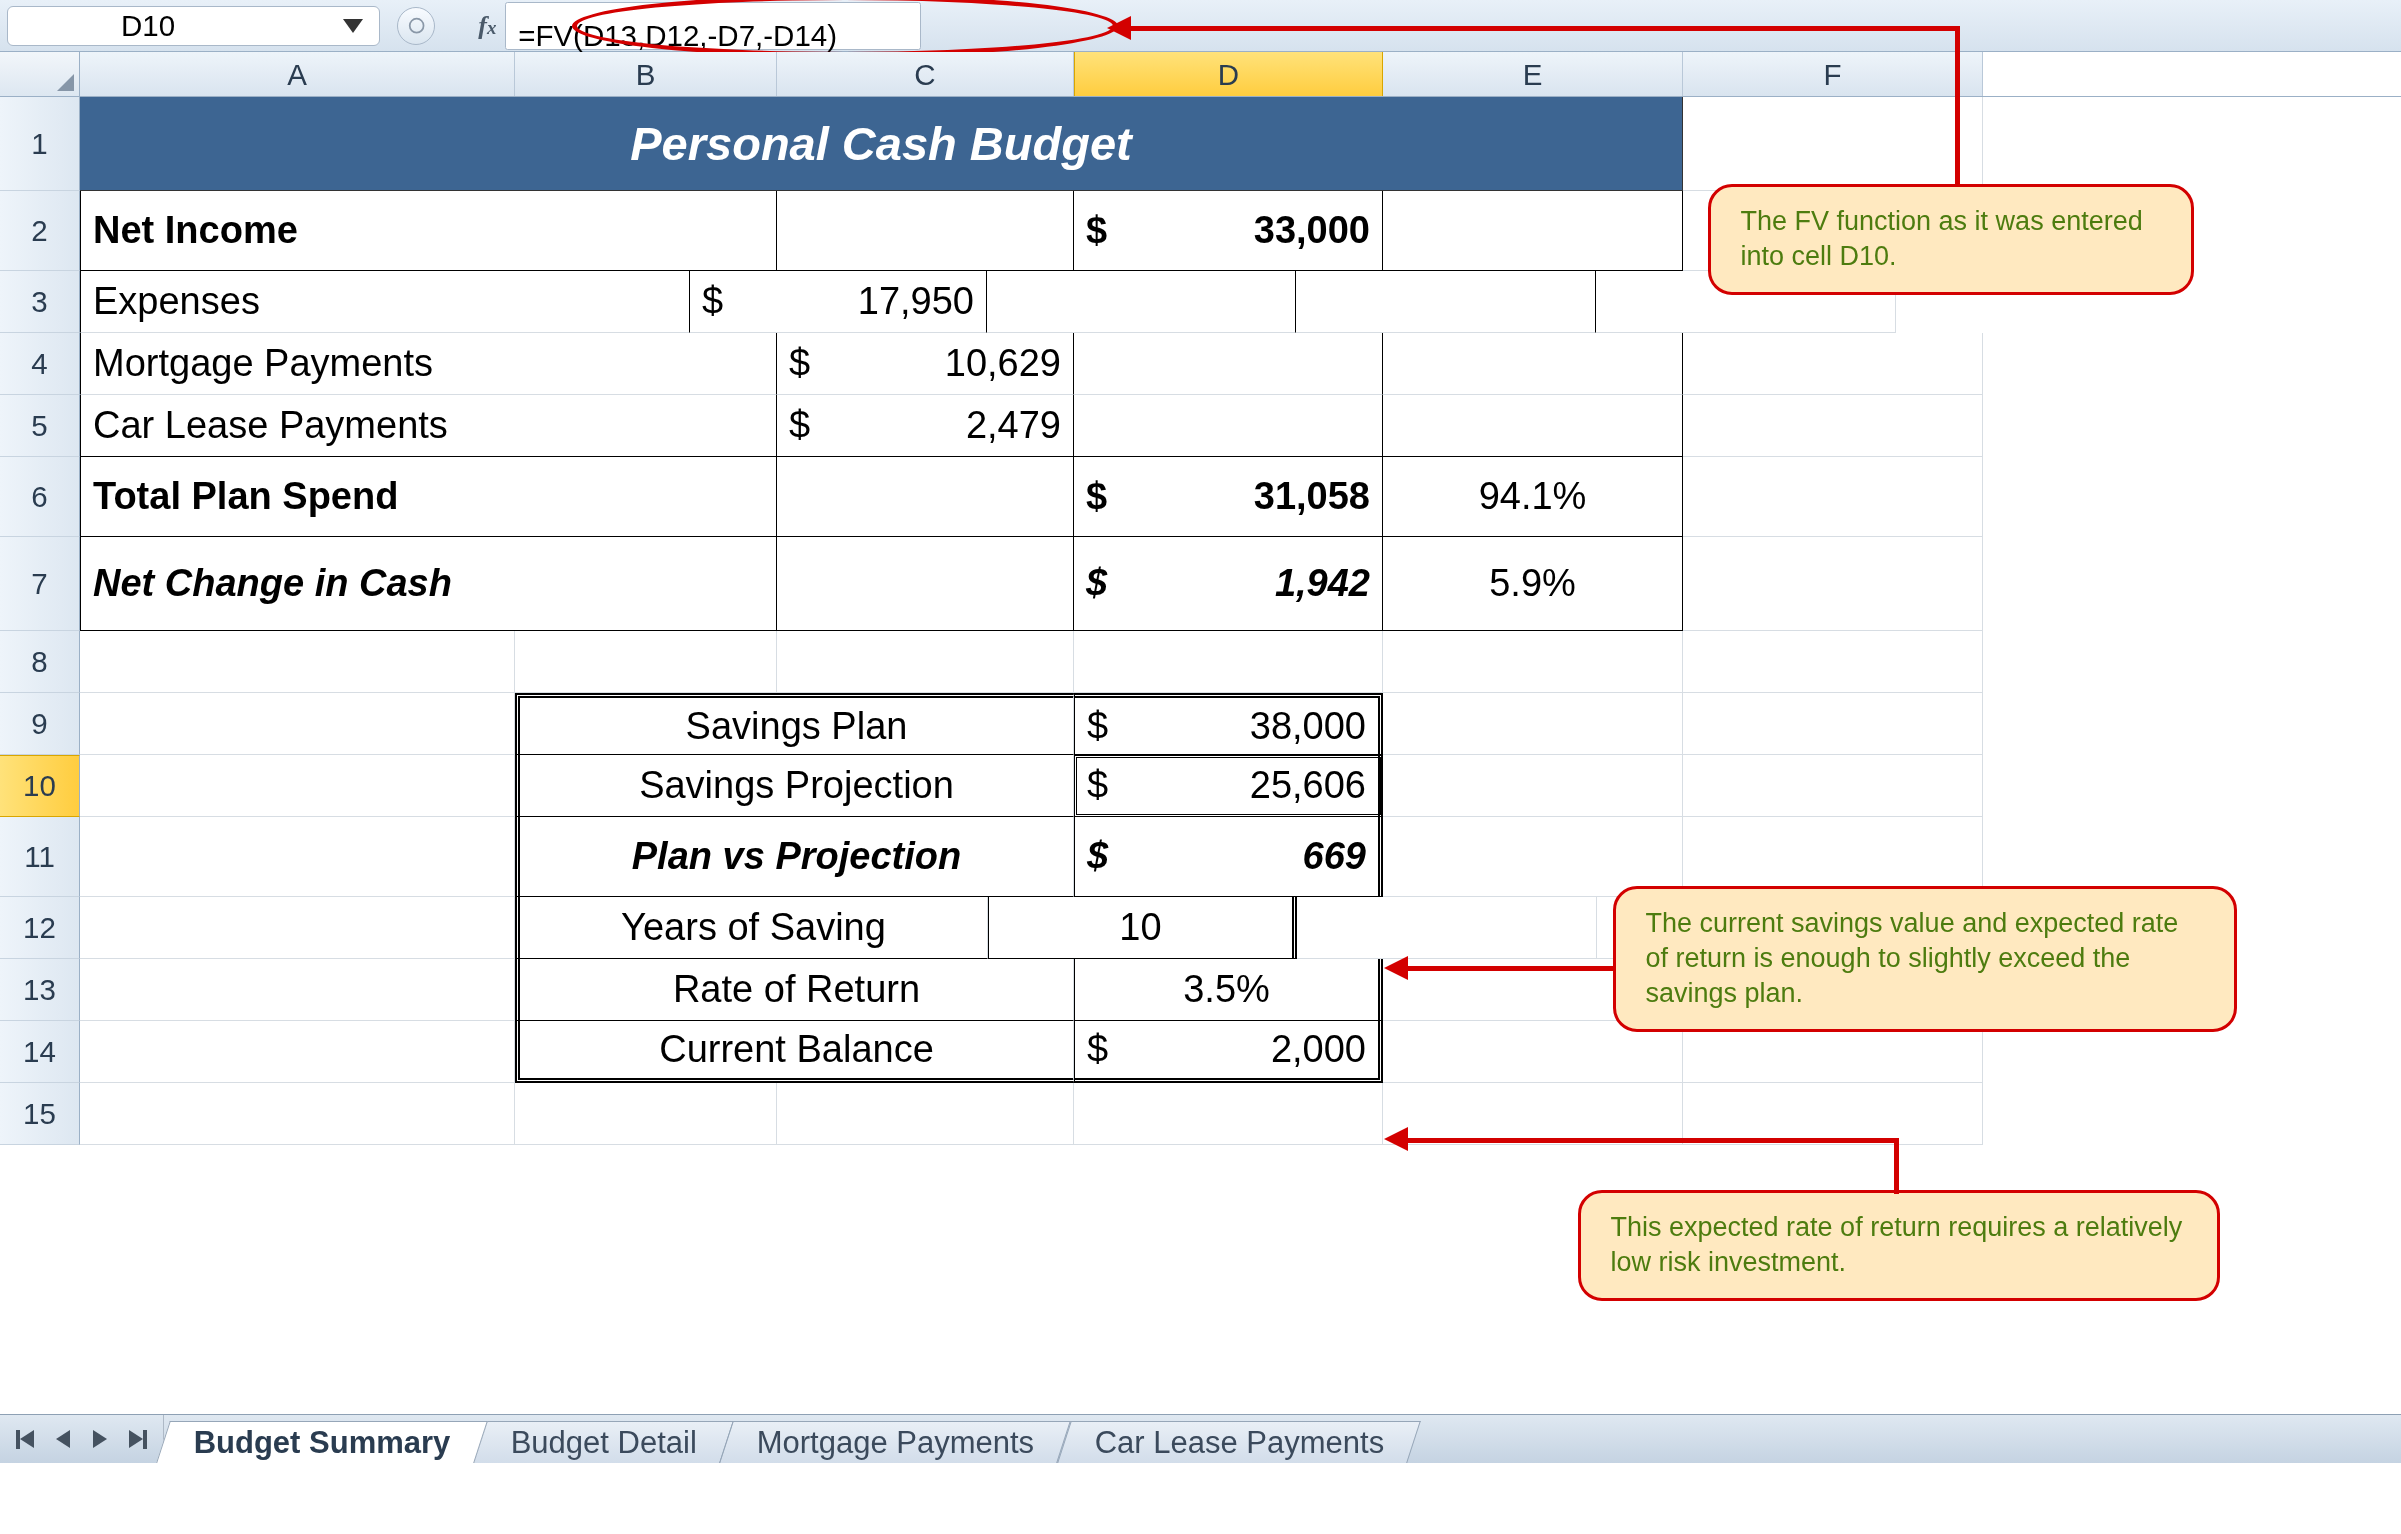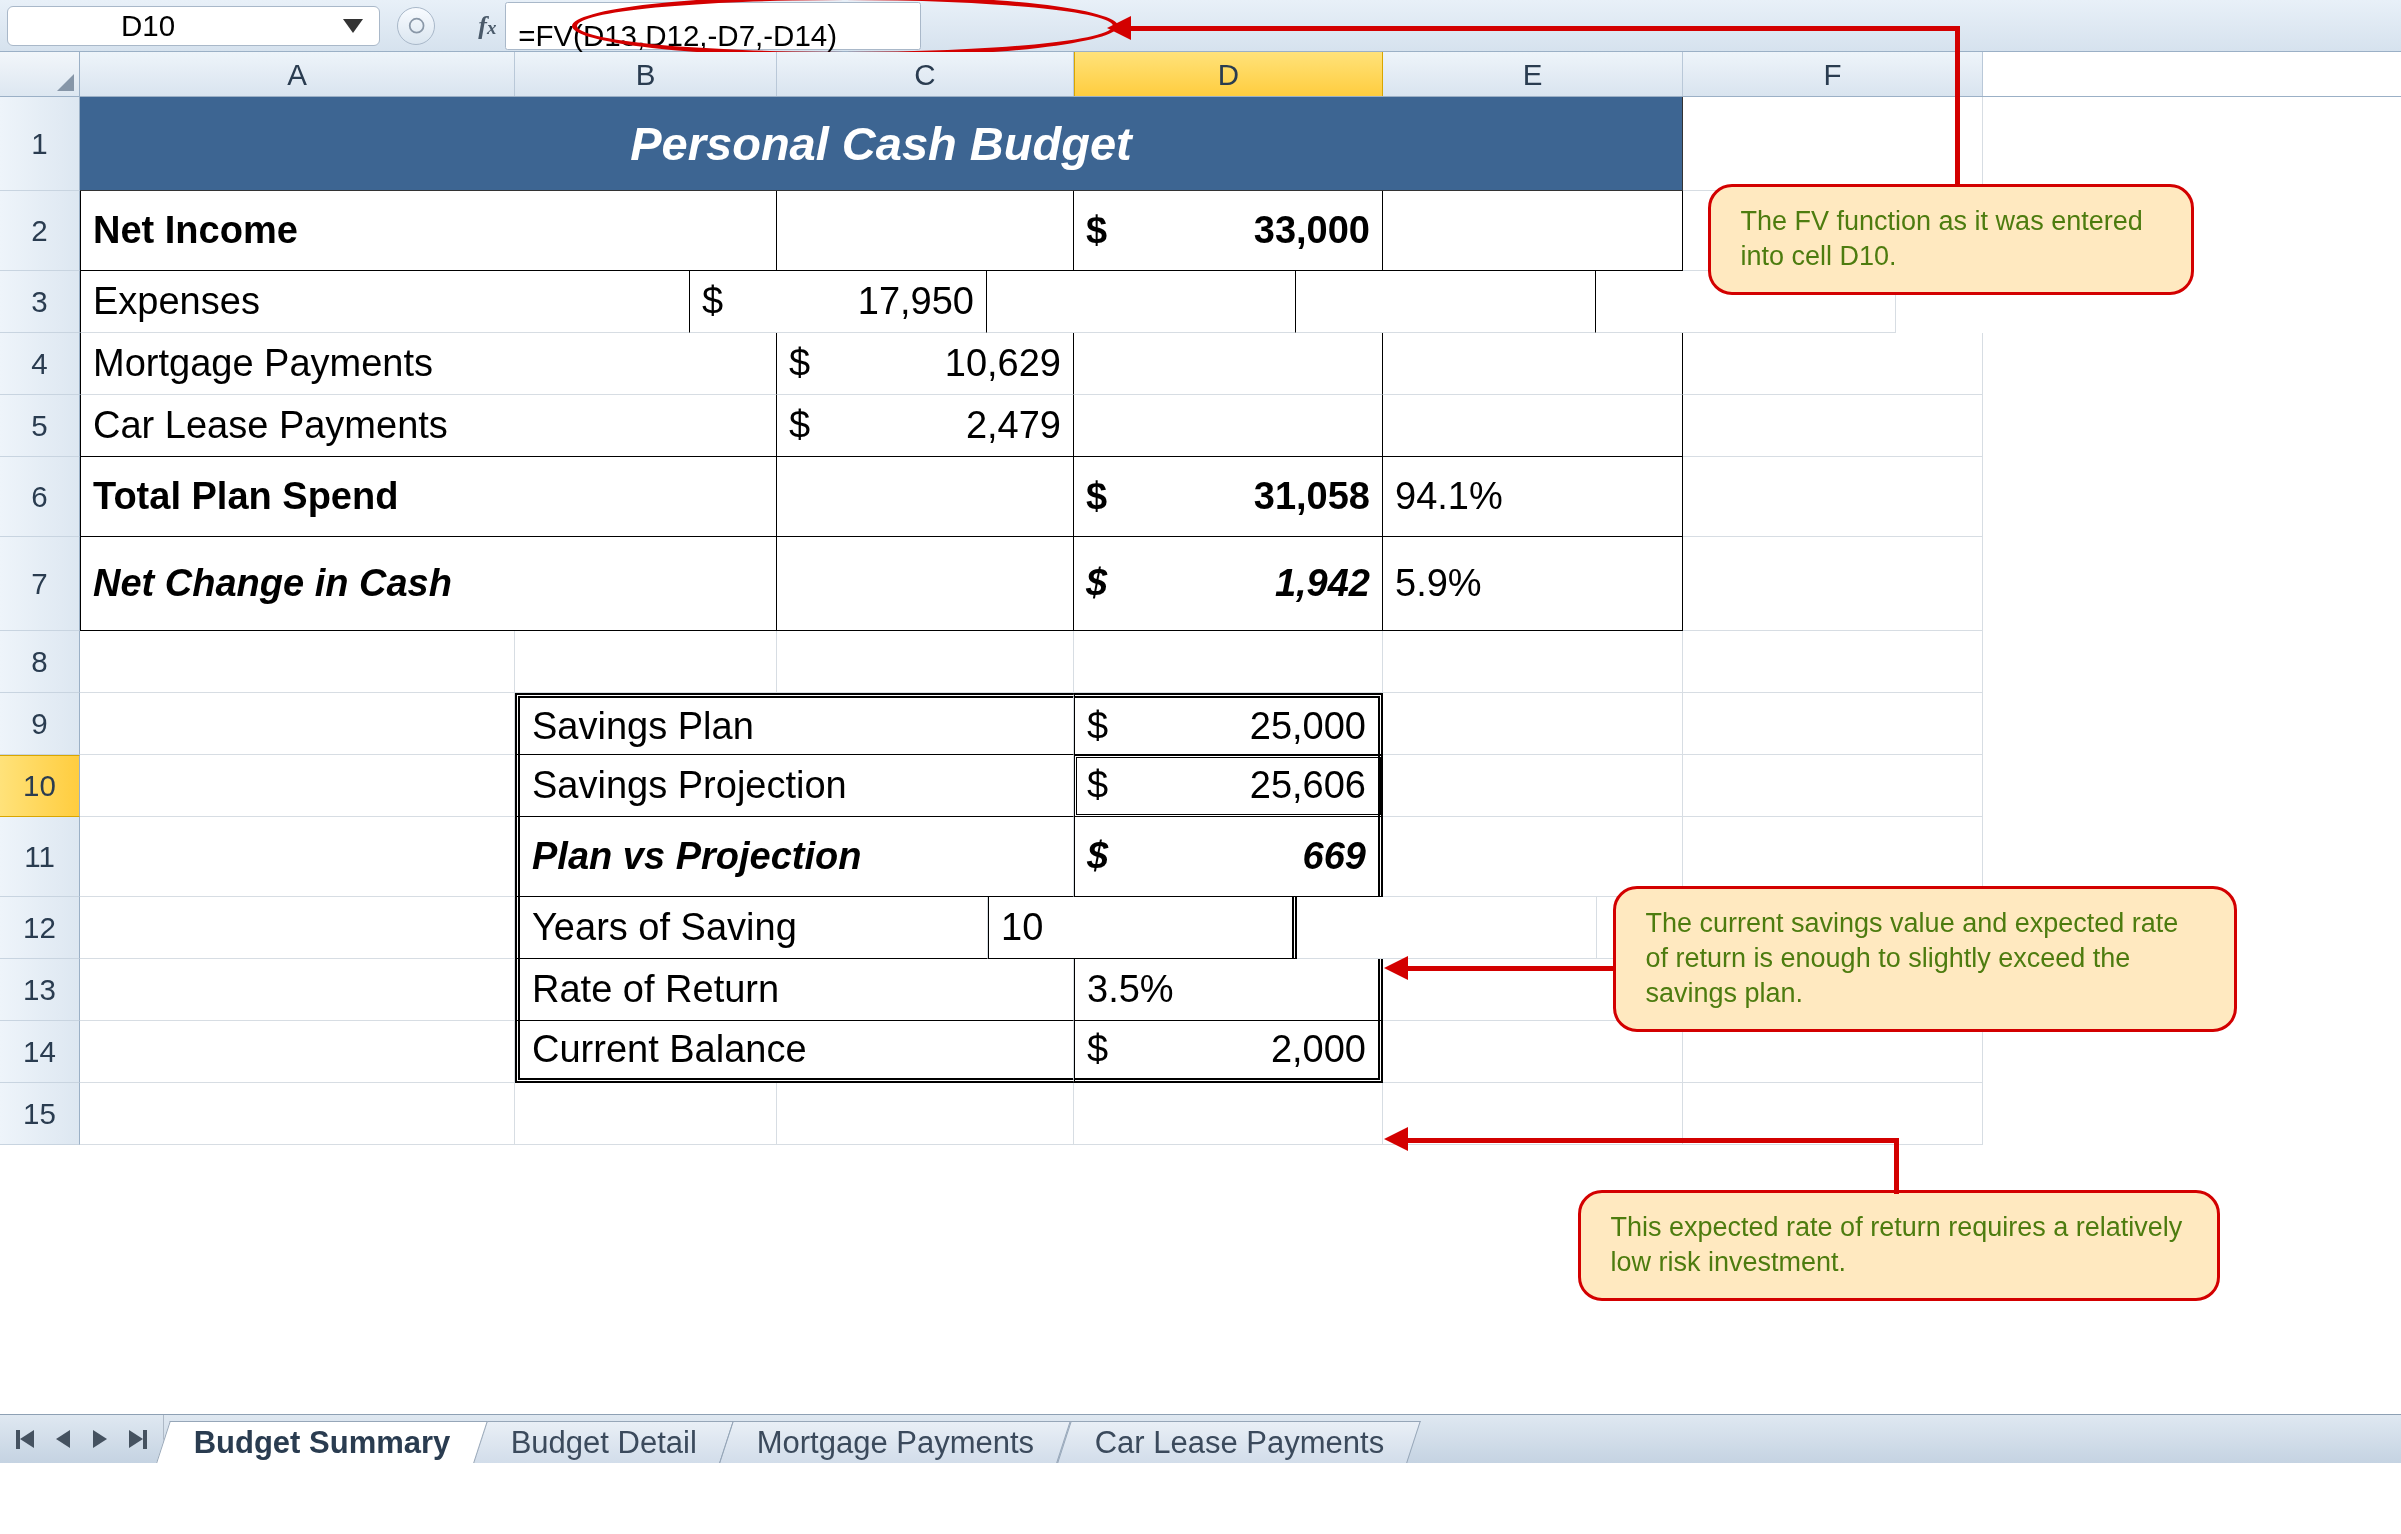--- a/index.html
+++ b/index.html
@@ -171,21 +171,21 @@
   }
   .b-bottom { border-bottom: 1.7px solid #000; }
   .b-right { border-right: 1.7px solid #000; }
   .b-left { border-left: 1.7px solid #000; }
   .db-top { border-top: 5.2px double #000; }
   .db-bottom { border-bottom: 5.2px double #000; }
   .db-left { border-left: 5.2px double #000; }
   .db-right { border-right: 5.2px double #000; }
   .bold { font-weight: bold; }
   .ital { font-style: italic; }
-  .right { justify-content: flex-start; }
+  .right { justify-content: center; }
   .curr { justify-content: space-between; }
   .callout {
     position: absolute;
     background: #ffe9c0;
     border: 3.5px solid #d30000;
     border-radius: 24px;
     padding: 17.3px 29.5px;
     font-size: 27px;
     text-align: left;
     color: #4d7c0f;
@@ -399,21 +399,21 @@
   </div>
 
   <div class="row small">
     <div class="rowh">9</div>
     <div class="cell wA"></div>
     <div class="cell db-top db-left b-bottom right" style="width:559px">
         <span>Savings Plan</span>
       </div>
     <div class="cell wD db-top db-right b-bottom b-left curr">
         <span>$</span>
-        <span>25,000</span>
+        <span>38,000</span>
       </div>
     <div class="cell wE"></div>
     <div class="cell wF"></div>
   </div>
 
   <div class="row small">
     <div class="rowh sel">10</div>
     <div class="cell wA"></div>
     <div class="cell db-left b-bottom right" style="width:559px">
         <span>Savings Projection</span>

